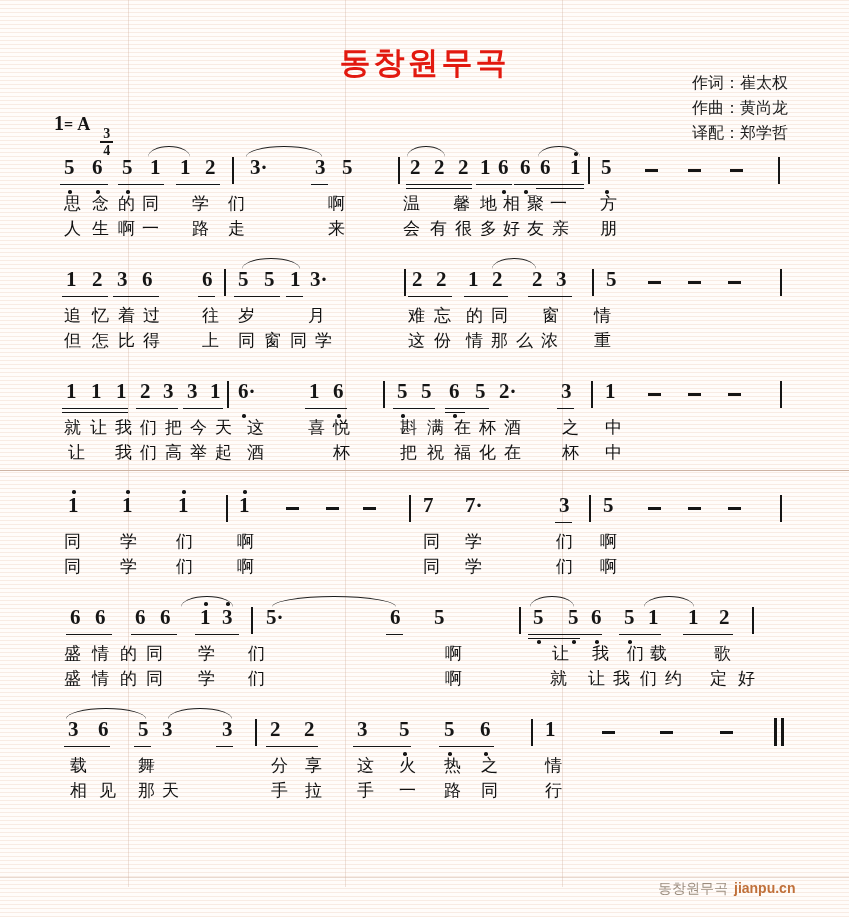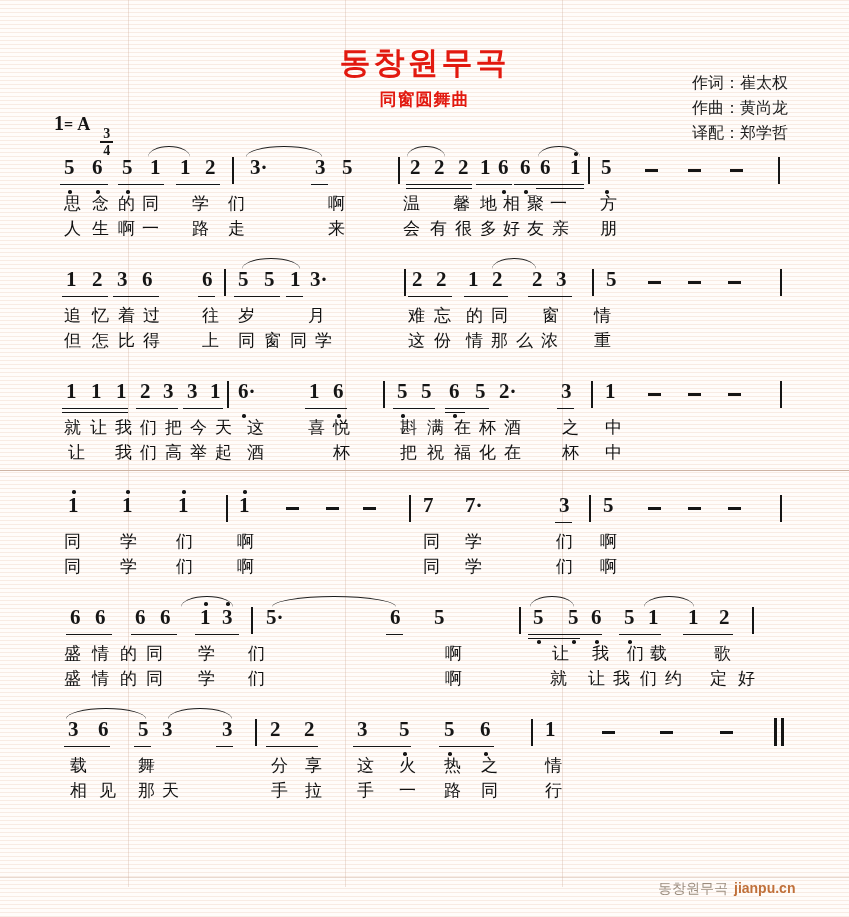--- a/index.html
+++ b/index.html
@@ -52,21 +52,20 @@
 <body>
 
 <div class="page">
   <div class="vline" style="left:128px;"></div>
   <div class="vline" style="left:345px;"></div>
   <div class="vline" style="left:562px;"></div>
   <div class="hdivider"></div>
   <div class="hline2"></div>
 
   <h1 class="title">동창원무곡</h1>
-  <div class="subtitle">同窗圆舞曲</div>
 
   <div class="credits">
     <div>作词：崔太权</div>
     <div>作曲：黄尚龙</div>
     <div>译配：郑学哲</div>
   </div>
 
   <div class="keysig">
     <span class="kdo">1</span><span class="keq">=</span><span class="klet">A</span><span class="frac">
         <span class="fn">3</span>

